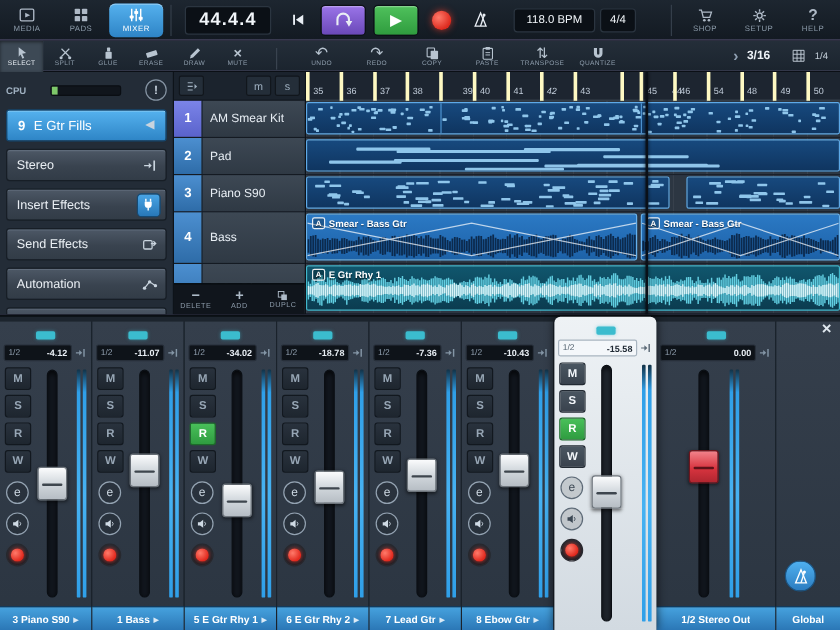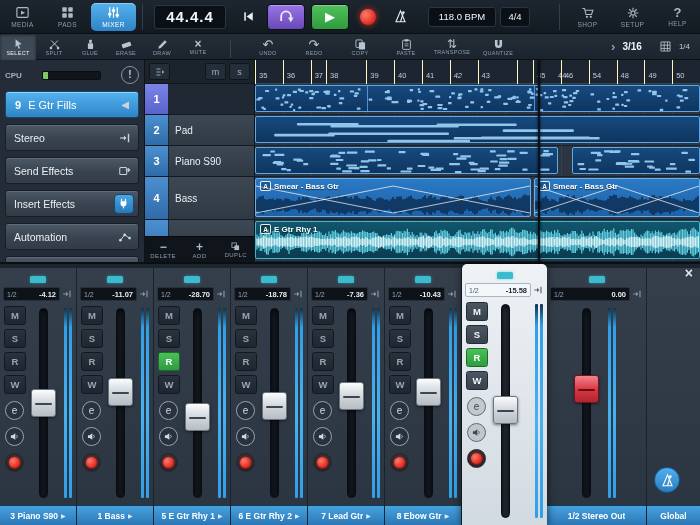--- a/index.html
+++ b/index.html
@@ -67,21 +67,21 @@
   .tnum{width:24px;background:linear-gradient(180deg,#4c8fd0,#2e6ca8);color:#fff;font-size:11px;font-weight:bold;display:flex;align-items:center;justify-content:center;border-right:1px solid #1c2833}
   .trow.purple .tnum{background:linear-gradient(180deg,#7b84e8,#5a63cc)}
   .tname{flex:1;background:linear-gradient(180deg,#3d4854,#2f3944);color:#e8eef4;font-size:10px;display:flex;align-items:center;padding-left:6px;white-space:nowrap;overflow:hidden}
   #actionbar{position:absolute;left:0;right:0;bottom:0;height:26px;background:#10151c;border-top:1px solid #060a0e;display:flex;z-index:4}
   .abtn{flex:1;display:flex;flex-direction:column;align-items:center;justify-content:center;color:#aebbc8;gap:0;cursor:pointer}
   .ablabel{font-size:6px;letter-spacing:.4px;color:#8d9cab}
 
   
   #arrange{flex:1;position:relative;overflow:hidden;background:#28313d}
   #ruler{position:absolute;top:0;left:0;right:0;height:24px;background:#1d2530;border-bottom:1px solid #3a4552;z-index:1}
-  .rcell{position:absolute;top:0;height:24px;border-left:1px solid #fef9c3;color:#c3cedb;font-size:7.5px;padding:11px 0 0 3px}
+  .rcell{position:absolute;top:0;height:24px;border-left:3px solid #fef9c3;color:#c3cedb;font-size:7.5px;padding:11px 0 0 3px}
   #lanes{position:absolute;top:24px;left:0;right:0;bottom:0}
   .lane{position:absolute;left:0;right:0;border-bottom:1px solid #1a212b;background:repeating-linear-gradient(90deg,rgba(255,255,255,.05) 0 1px,transparent 1px 27.8125px),#2c3642}
   .region{position:absolute;top:1px;bottom:2px;border-radius:2px;overflow:hidden}
   .region.midi{background:linear-gradient(180deg,#17497e,#0f3560);border:1px solid #5da9e8}
   .region.audio{background:linear-gradient(180deg,#2b79c4,#1d62a8);border:1px solid #66b1ec}
   .region.teal{background:linear-gradient(180deg,#10566d,#0b3c50);border:1px solid #3fb7cc}
   .rlabel{position:absolute;top:2px;left:4px;display:flex;align-items:center;gap:3px;z-index:3;color:#fff;font-size:8px;font-weight:bold;text-shadow:0 1px 1px rgba(0,0,0,.6);white-space:nowrap}
   .abadge{width:11px;height:10px;border:1px solid rgba(255,255,255,.9);border-radius:2px;font-size:6.5px;font-weight:bold;display:flex;align-items:center;justify-content:center;background:rgba(0,0,0,.25)}
   .rbound{position:absolute;top:0;bottom:0;width:1px;background:#5da9e8;opacity:.8;z-index:2}
   #playhead{position:absolute;top:0;bottom:0;width:2px;background:#0a1018;z-index:6;box-shadow:0 0 3px rgba(0,0,0,.9)}
@@ -363,38 +363,38 @@
               <div class="plainic">
                 <svg viewBox="0 0 20 20" width="14" height="14">
                   <path d="M3 10h8" stroke="currentColor" stroke-width="1.7"></path>
                   <path d="M8.5 6.5L12 10l-3.5 3.5z" fill="currentColor"></path>
                   <path d="M15 4v12" stroke="currentColor" stroke-width="2"></path>
                 </svg>
               </div>
             </div>
           </div>
           <div class="insbtn">
-            <div class="inslabel">Send Effects</div>
-            <div class="ins-icon-slot">
-              <div class="plainic">
-                <svg viewBox="0 0 20 20" width="14" height="14">
-                  <rect x="2.5" y="5" width="10" height="10" rx="1.5" fill="none" stroke="currentColor" stroke-width="1.5"></rect>
-                  <path d="M11 8.5h5.5M14 5.8l2.8 2.7L14 11.2" fill="none" stroke="currentColor" stroke-width="1.5"></path>
-                </svg>
-              </div>
-            </div>
-          </div>
-          <div class="insbtn">
             <div class="inslabel">Insert Effects</div>
             <div class="ins-icon-slot">
               <div class="bluechip">
                 <svg viewBox="0 0 20 20" width="13" height="13">
                   <path d="M7 2.5v4M13 2.5v4" stroke="currentColor" stroke-width="1.8"></path>
                   <path d="M5.5 6.5h9V10a4.5 4.5 0 0 1-9 0z" fill="currentColor"></path>
                   <path d="M10 14.5v3" stroke="currentColor" stroke-width="1.8"></path>
+                </svg>
+              </div>
+            </div>
+          </div>
+          <div class="insbtn">
+            <div class="inslabel">Send Effects</div>
+            <div class="ins-icon-slot">
+              <div class="plainic">
+                <svg viewBox="0 0 20 20" width="14" height="14">
+                  <rect x="2.5" y="5" width="10" height="10" rx="1.5" fill="none" stroke="currentColor" stroke-width="1.5"></rect>
+                  <path d="M11 8.5h5.5M14 5.8l2.8 2.7L14 11.2" fill="none" stroke="currentColor" stroke-width="1.5"></path>
                 </svg>
               </div>
             </div>
           </div>
           <div class="insbtn">
             <div class="inslabel">Automation</div>
             <div class="ins-icon-slot">
               <div class="plainic">
                 <svg viewBox="0 0 20 20" width="14" height="14">
                   <path d="M3.5 14.5L9.5 7l7 4.5" fill="none" stroke="currentColor" stroke-width="1.4"></path>
@@ -419,20 +419,21 @@
               </svg>
             </span>
           </div>
         <div class="hsp"></div>
         <div class="hbtn">m</div>
         <div class="hbtn">s</div>
       </div>
       <div id="track-rows">
           <div class="trow purple" style="height: 31px;">
             <div class="tnum">1</div>
+            <div class="tname">AM Smear Kit</div>
           </div>
           <div class="trow" style="height: 31px;">
             <div class="tnum">2</div>
             <div class="tname">Pad</div>
           </div>
           <div class="trow" style="height: 31px;">
             <div class="tnum">3</div>
             <div class="tname">Piano S90</div>
           </div>
           <div class="trow" style="height: 43px;">
@@ -463,22 +464,22 @@
             <div class="ablabel">DUPLC</div>
           </div>
         </div>
     </div>
 
     <div id="arrange">
       <div id="ruler">
           <div class="rcell" style="left: 0px; width: 27.8125px;">35</div>
           <div class="rcell" style="left: 27.81px; width: 27.8125px;">36</div>
           <div class="rcell" style="left: 55.63px; width: 27.8125px;">37</div>
-          <div class="rcell" style="left: 71px; width: 27.8125px;">38</div>
-          <div class="rcell" style="left: 111.25px; width: 27.8125px;">39</div>
+          <div class="rcell" style="left: 83px; width: 27.8125px;">38</div>
+          <div class="rcell" style="left: 111.25px; width: 27.8125px; text-align: right;">39</div>
           <div class="rcell" style="left: 139.06px; width: 27.8125px;">40</div>
           <div class="rcell" style="left: 166.88px; width: 27.8125px;">41</div>
           <div class="rcell" style="left: 194.69px; width: 27.8125px; font-style: italic;">42</div>
           <div class="rcell" style="left: 222.5px; width: 27.8125px;">43</div>
           <div class="rcell" style="left: 262px; width: 27.8125px; padding-left: 40px;">44</div>
           <div class="rcell" style="left: 278.13px; width: 27.8125px;">45</div>
           <div class="rcell" style="left: 305.94px; width: 27.8125px;">46</div>
           <div class="rcell" style="left: 333.75px; width: 27.8125px;">54</div>
           <div class="rcell" style="left: 361.56px; width: 27.8125px;">48</div>
           <div class="rcell" style="left: 389.38px; width: 27.8125px;">49</div>
@@ -901,21 +902,21 @@
             <div class="labarrow">▶</div>
           </div>
         </div>
         <div class="strip track">
           <div class="panrow">
             <div class="panind"></div>
           </div>
           <div class="valwrap">
             <div class="valbox">
               <div class="panval">1/2</div>
-              <div class="dbval">-28.70</div>
+              <div class="dbval">-34.02</div>
             </div>
             <div class="routeic">
               <svg viewBox="0 0 20 20" width="10" height="10">
                 <path d="M2.5 10h8" stroke="currentColor" stroke-width="2"></path>
                 <path d="M8 5.5L13 10l-5 4.5z" fill="currentColor"></path>
                 <path d="M16 3.5v13" stroke="currentColor" stroke-width="2.4"></path>
               </svg>
             </div>
           </div>
           <div class="sbody">

